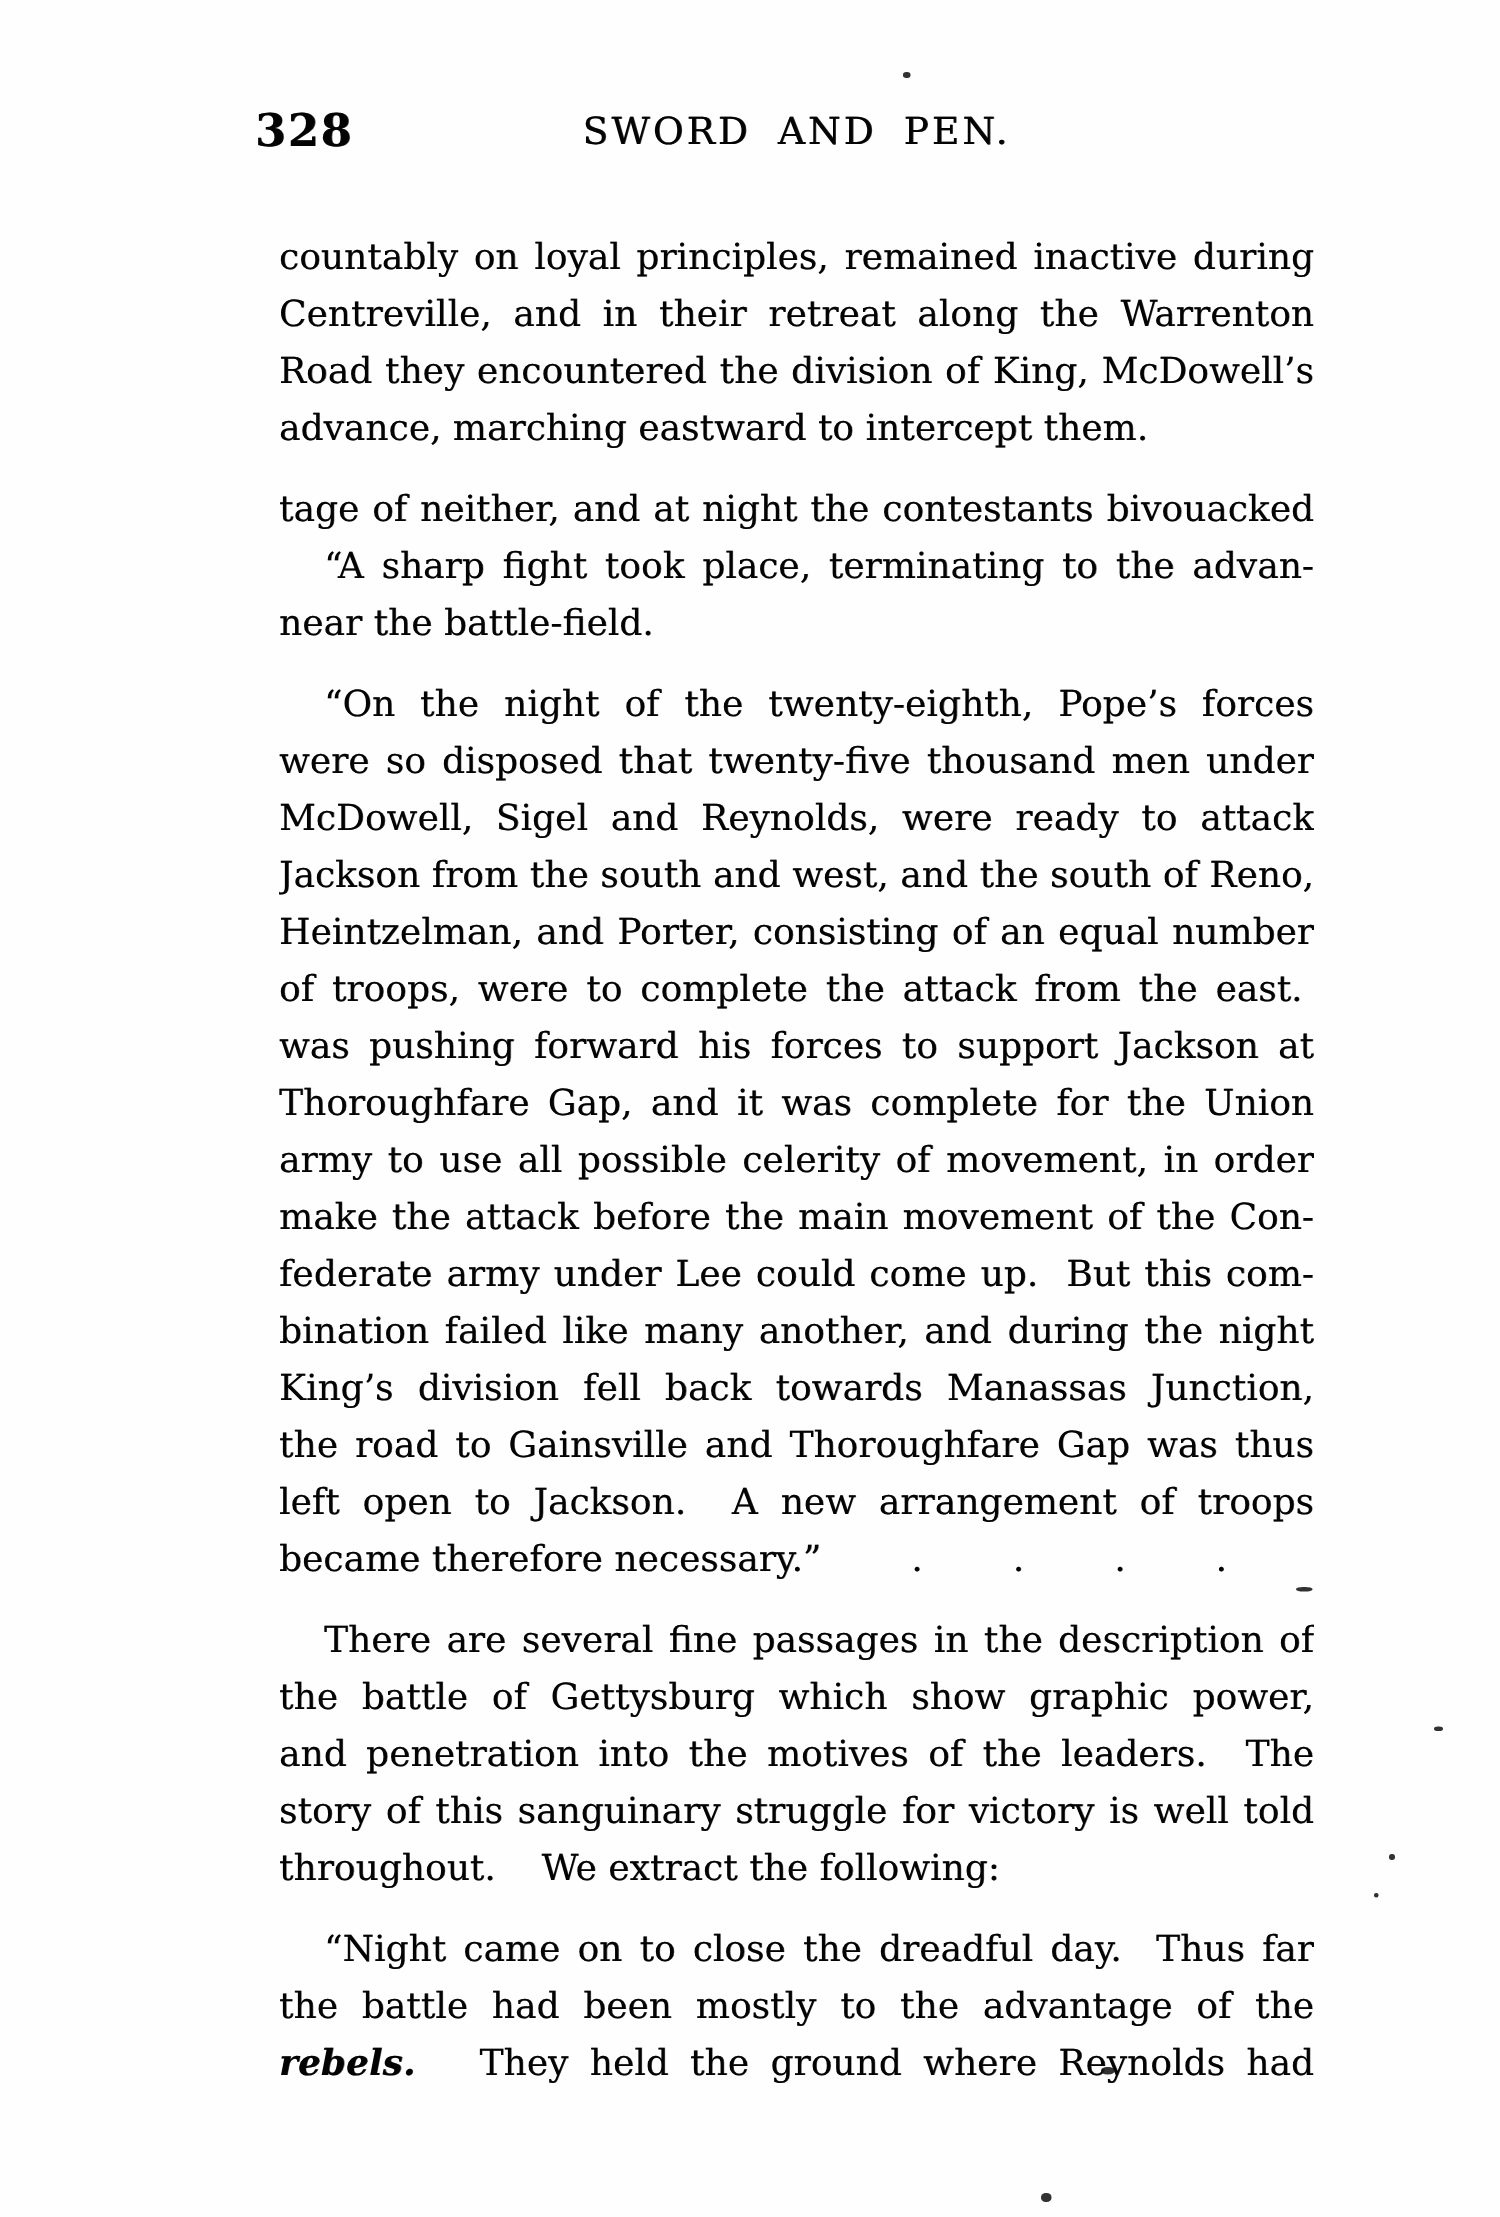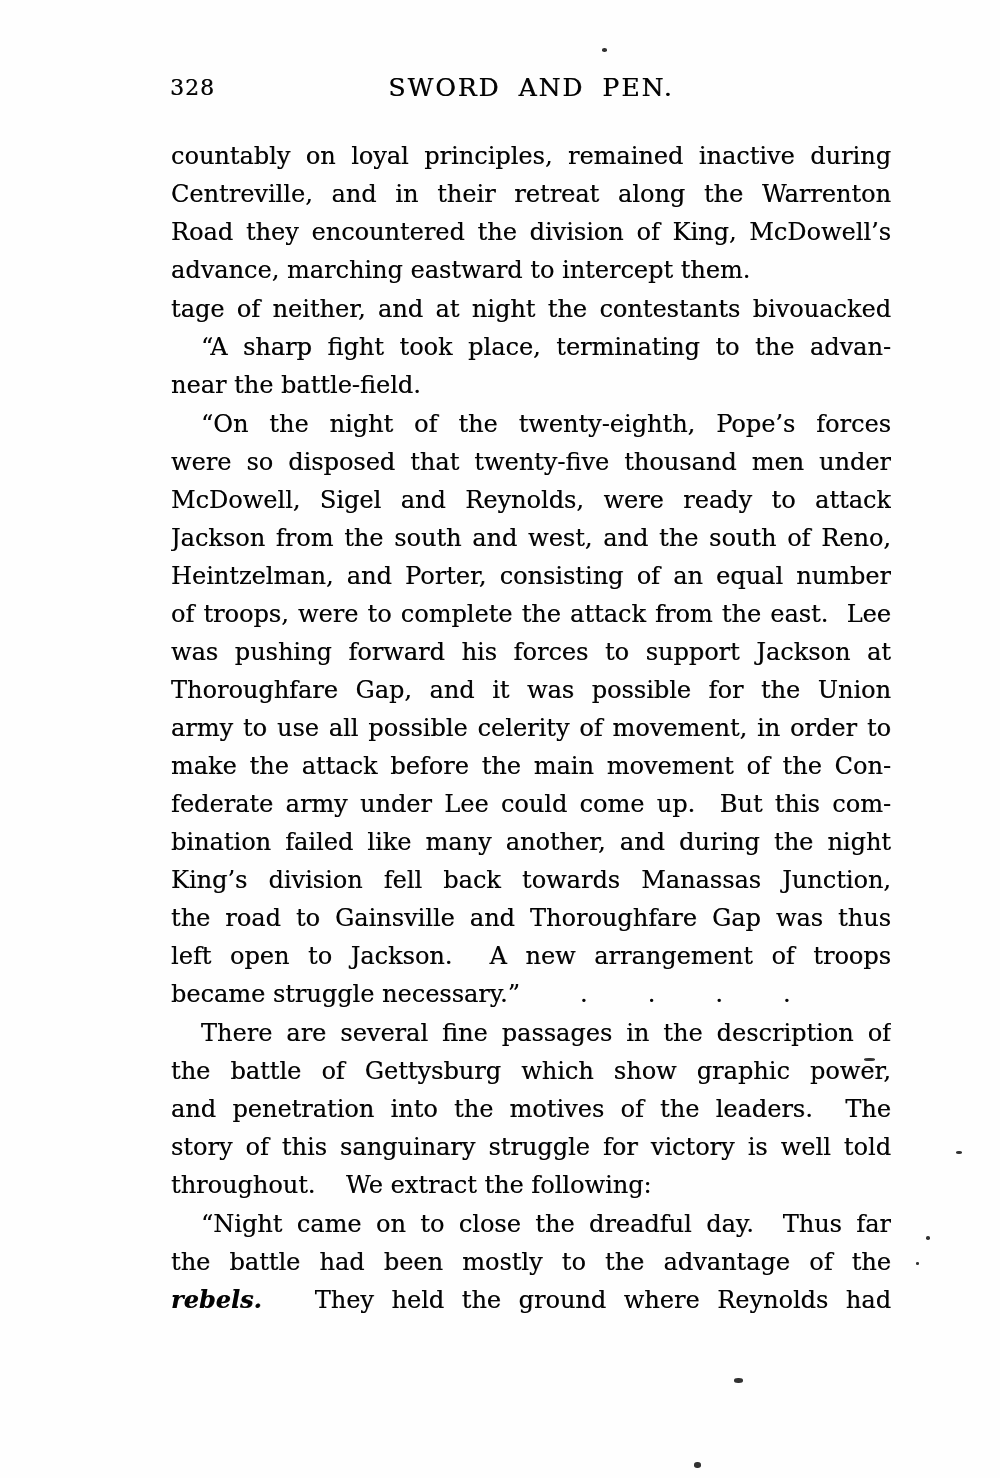--- a/index.html
+++ b/index.html
@@ -20,44 +20,44 @@
     position: absolute;
     top: 70px;
     left: 170px;
     width: 722px;
     height: 36px;
   }
   .page-number {
     position: absolute;
     left: 0;
     top: 0;
-    font-size: 22px;
+    font-size: 30px;
     line-height: 36px;
-    font-weight: normal;
+    font-weight: bold;
     letter-spacing: 1px;
     text-shadow: 0.4px 0.4px 0 rgba(0,0,0,0.6);
   }
   .header-title {
     text-align: center;
     font-size: 25px;
     line-height: 36px;
     letter-spacing: 2px;
     word-spacing: 8px;
     text-shadow: 0.5px 0 0 rgba(0,0,0,0.75);
   }
   .body-text {
     position: absolute;
     top: 136px;
     left: 170px;
     width: 722px;
     font-size: 24px;
     line-height: 38px;
     text-shadow: 0.35px 0.35px 0 rgba(0,0,0,0.55);
   }
-  .para { margin: 1px; }
+  .para { margin: 16px; }
   .line {
     height: 38px;
     overflow: hidden;
     text-align: justify;
     text-align-last: justify;
     text-justify: inter-word;
     white-space: normal;
   }
   .line.indent { text-indent: 30px; }
   .line.lastline { text-align-last: left; }
@@ -91,29 +91,29 @@
         <div class="line lastline">near the battle-field.</div>
       </div>
       <div class="para">
         <div class="line indent">“On the night of the twenty-eighth, Pope’s forces</div>
         <div class="line">were so disposed that twenty-five thousand men under</div>
         <div class="line">McDowell, Sigel and Reynolds, were ready to attack</div>
         <div class="line">Jackson from the south and west, and the south of Reno,</div>
         <div class="line">Heintzelman, and Porter, consisting of an equal number</div>
         <div class="line">of troops, were to complete the attack from the east.&nbsp; Lee</div>
         <div class="line">was pushing forward his forces to support Jackson at</div>
-        <div class="line">Thoroughfare Gap, and it was possible for the Union</div>
+        <div class="line">Thoroughfare Gap, and it was complete for the Union</div>
         <div class="line">army to use all possible celerity of movement, in order to</div>
         <div class="line">make the attack before the main movement of the Con-</div>
         <div class="line">federate army under Lee could come up.&nbsp; But this com-</div>
         <div class="line">bination failed like many another, and during the night</div>
         <div class="line">King’s division fell back towards Manassas Junction,</div>
         <div class="line">the road to Gainsville and Thoroughfare Gap was thus</div>
         <div class="line">left open to Jackson.&nbsp; A new arrangement of troops</div>
-        <div class="line lastline">became struggle necessary.”   .   .   .   .</div>
+        <div class="line lastline">became therefore necessary.”   .   .   .   .</div>
       </div>
       <div class="para">
         <div class="line indent">There are several fine passages in the description of</div>
         <div class="line">the battle of Gettysburg which show graphic power,</div>
         <div class="line">and penetration into the motives of the leaders.&nbsp; The</div>
         <div class="line">story of this sanguinary struggle for victory is well told</div>
         <div class="line lastline">throughout.&nbsp;&nbsp;&nbsp; We extract the following:</div>
       </div>
       <div class="para">
         <div class="line indent">“Night came on to close the dreadful day.&nbsp; Thus far</div>

